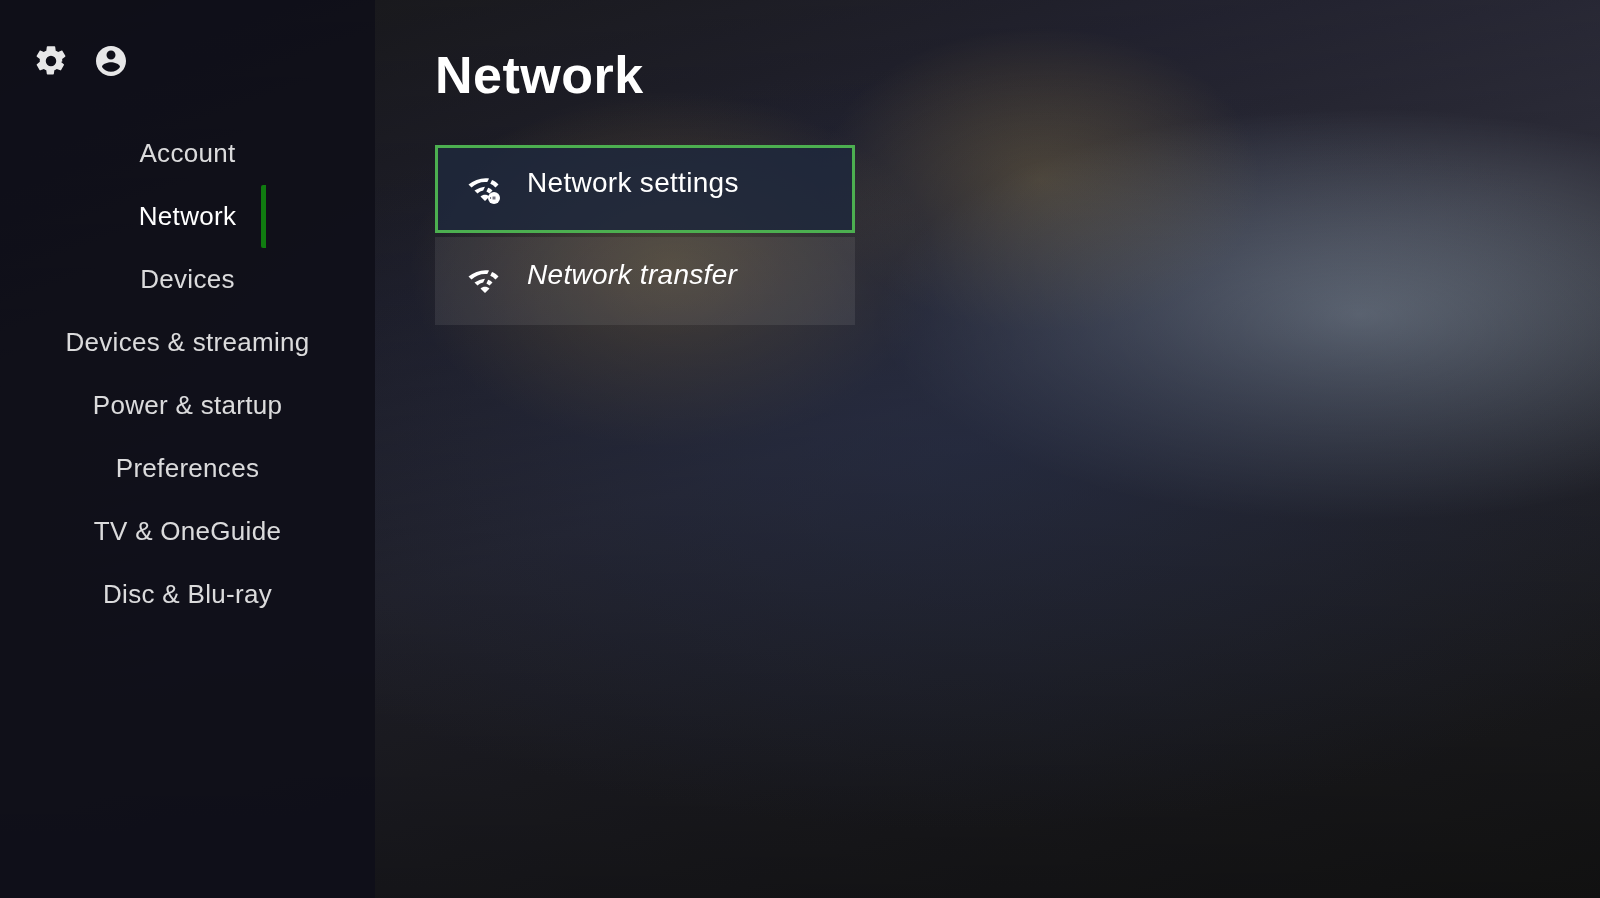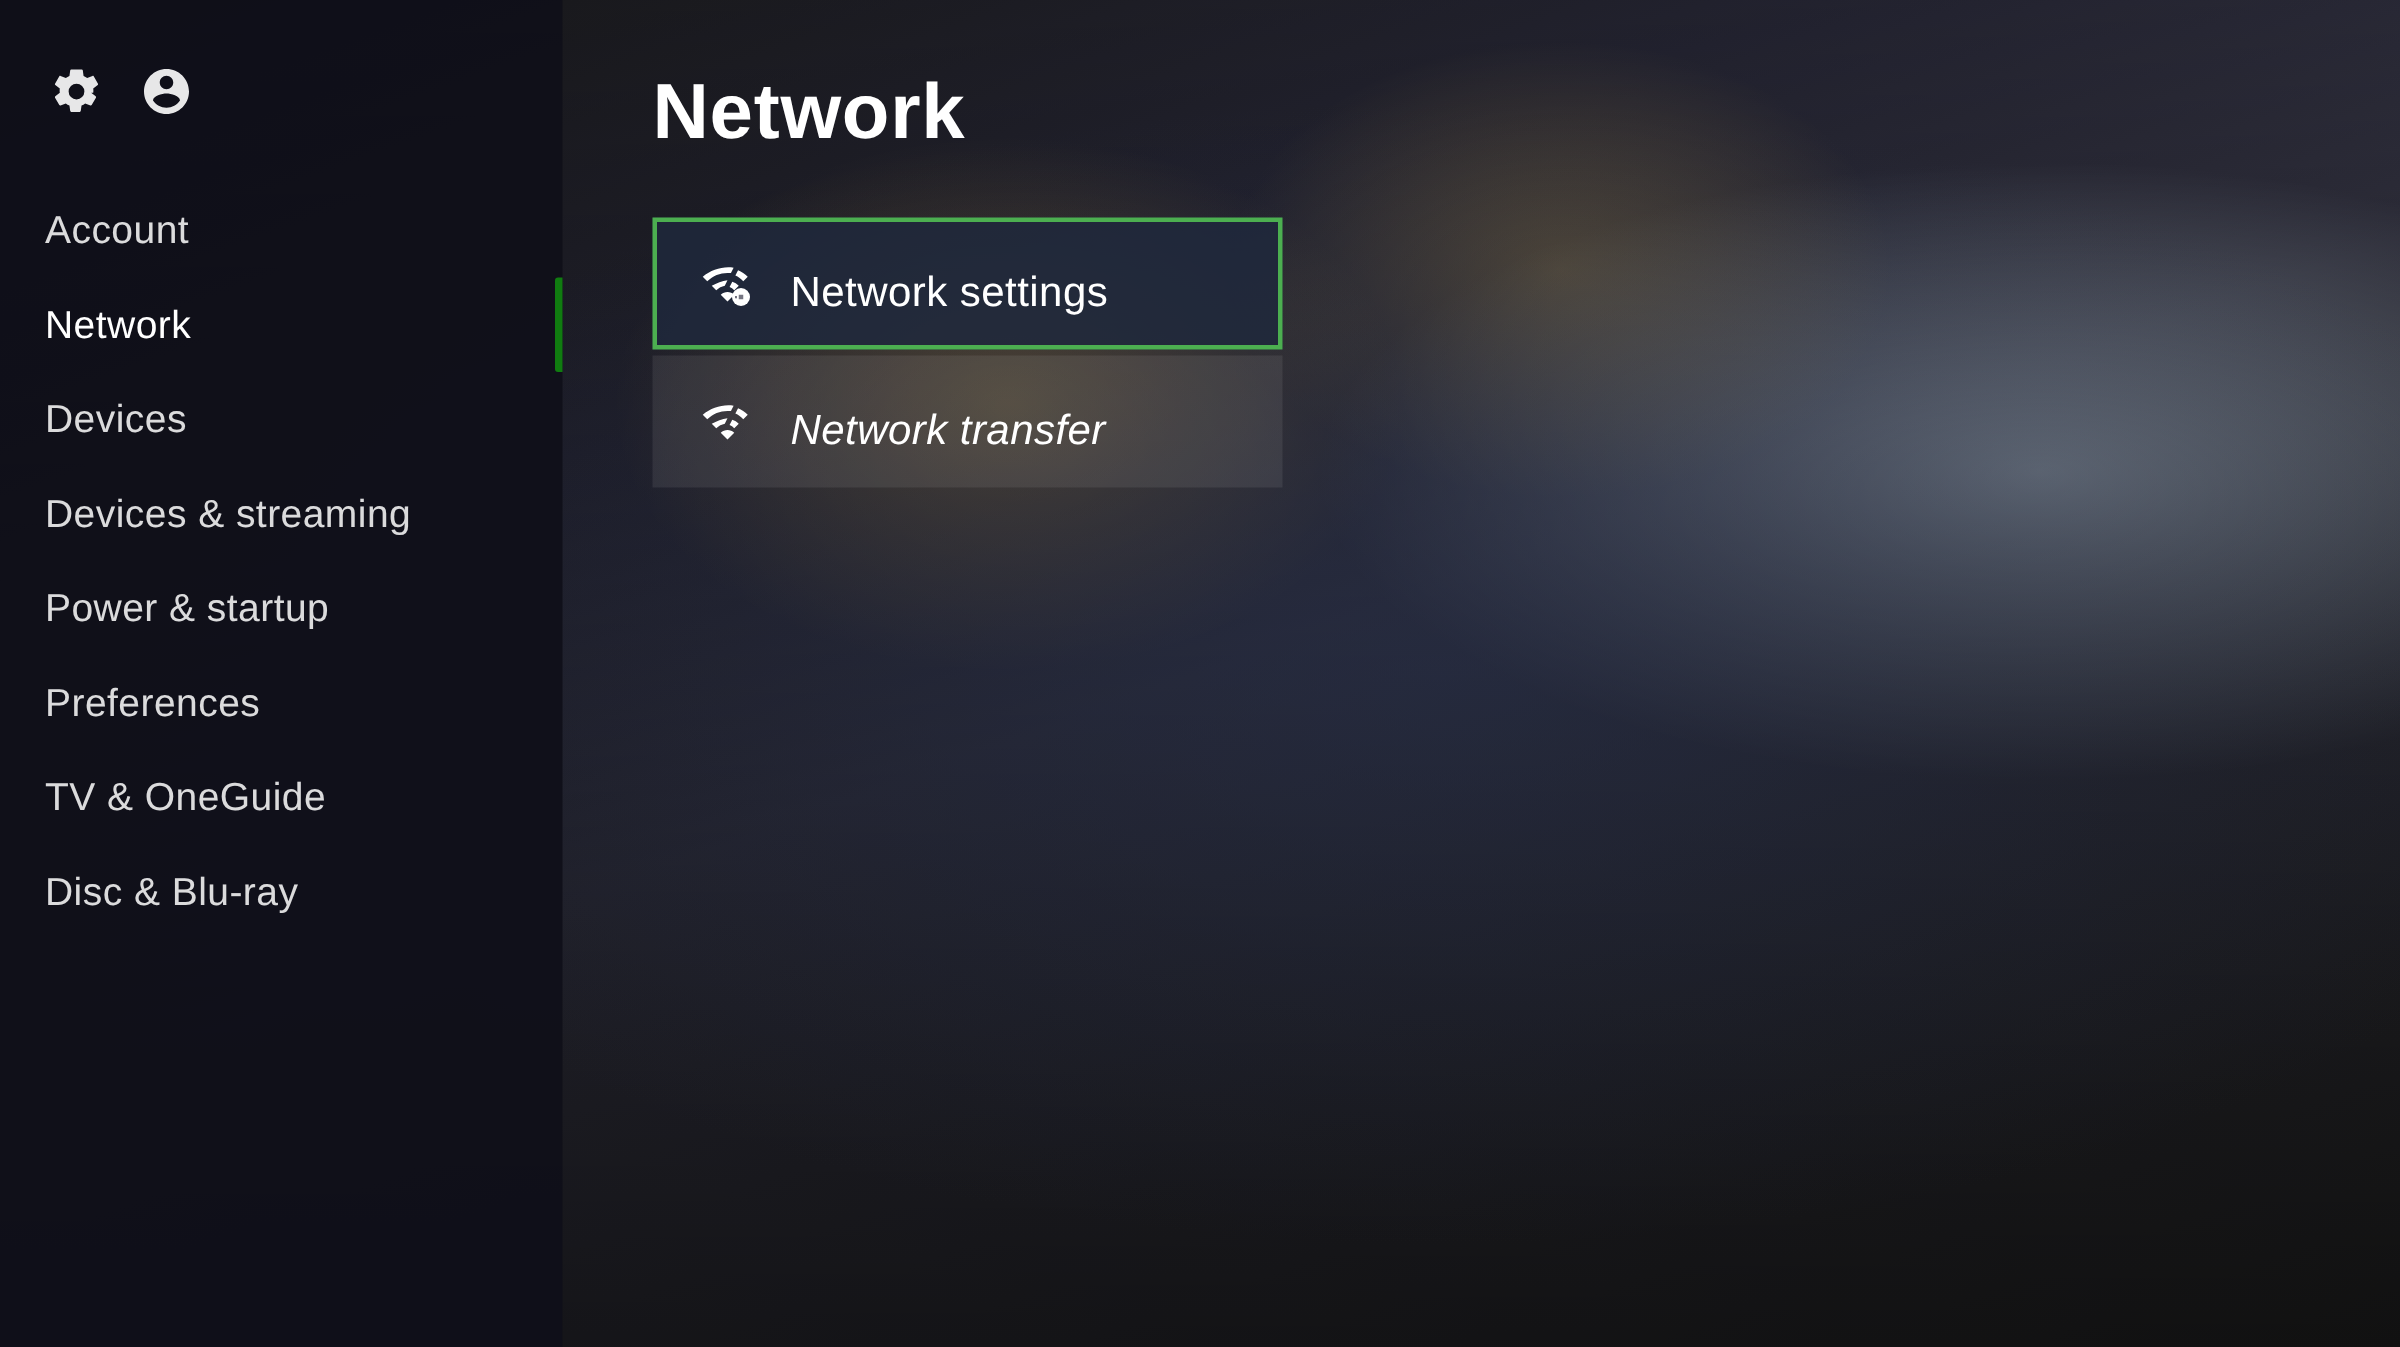--- a/index.html
+++ b/index.html
@@ -76,20 +76,21 @@
       display: flex;
       align-items: center;
       justify-content: center;
     }
 
     .sidebar-nav {
       display: flex;
       flex-direction: column;
       flex: 1;
       padding: 10px 0;
+      align-items: center;
     }
 
     .nav-item {
       padding: 16px 30px;
       color: rgba(255, 255, 255, 0.85);
       font-size: 26px;
       font-weight: 400;
       cursor: pointer;
       position: relative;
       transition: background 0.15s;
@@ -132,21 +133,21 @@
 
     .menu-list {
       display: flex;
       flex-direction: column;
       gap: 0;
       max-width: 420px;
     }
 
     .menu-item {
       display: flex;
-      align-items: flex-end;
+      align-items: flex-start;
       gap: 20px;
       padding: 22px 28px;
       background: rgba(255, 255, 255, 0.08);
       cursor: pointer;
       position: relative;
       transition: background 0.15s;
     }
 
     .menu-item + .menu-item {
       margin-top: 4px;

